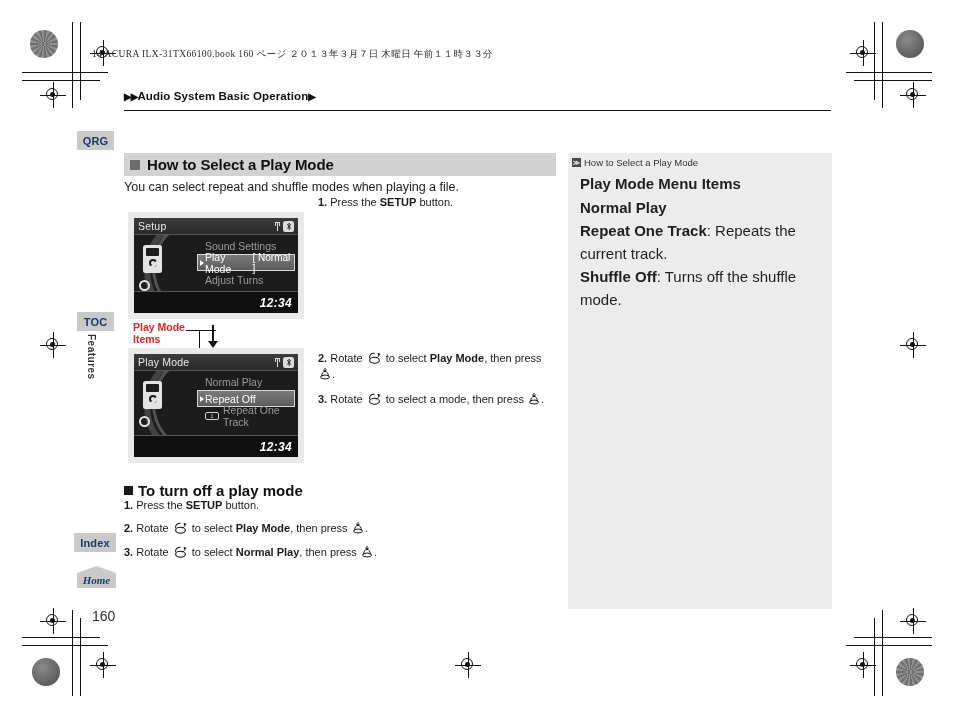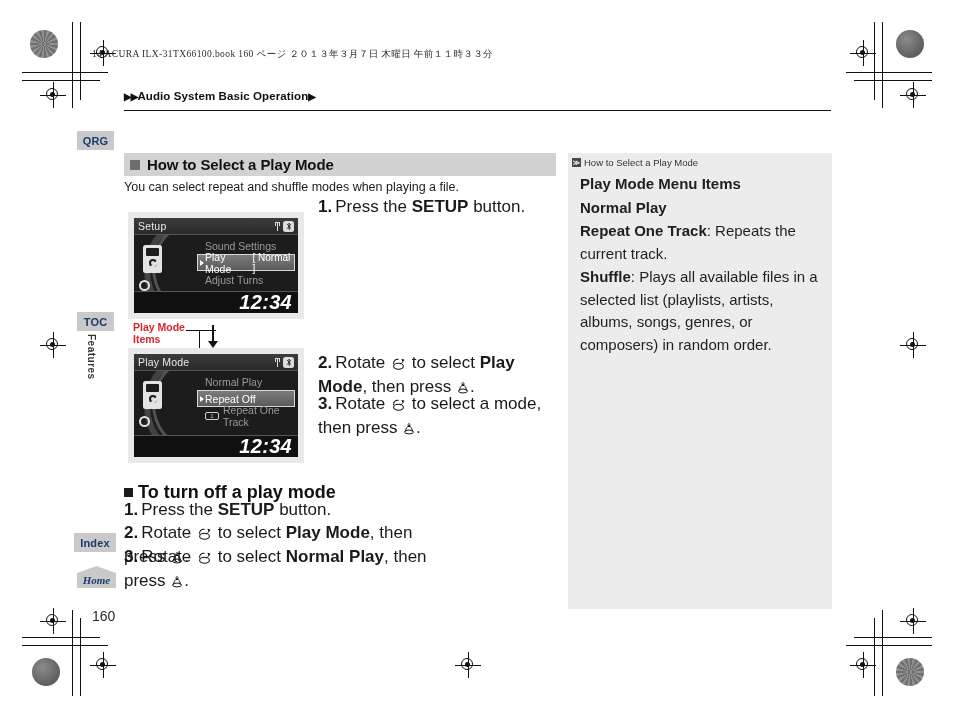--- a/index.html
+++ b/index.html
@@ -388,21 +388,21 @@
     background: #101010;
     border-top: 1px solid #555;
     display: flex;
     align-items: center;
     justify-content: flex-end;
     padding-right: 6px;
     box-sizing: border-box;
   }
   .lcd-clock span {
     color: #ffffff;
-    font-size: 20px;
+    font-size: 12px;
     font-style: italic;
     font-weight: 700;
     letter-spacing: .3px;
   }
 
   
   .callout-label {
     position: absolute;
     left: 133px;
     top: 321px;
@@ -450,21 +450,21 @@
     left: -4px;
     top: 16px;
     border-left: 5px solid transparent;
     border-right: 5px solid transparent;
     border-top: 7px solid #111;
   }
 
   
   .step {
     position: absolute;
-    font-size: 17px;
+    font-size: 11px;
     color: #1a1a1a;
     line-height: 1.42;
   }
   .step b { font-weight: 700; }
   .step .num { font-weight: 700; margin-right: 3px; }
 
   .knob {
     display: inline-block;
     width: 15px; height: 12px;
     vertical-align: -2px;
@@ -475,21 +475,21 @@
     width: 12px; height: 12px;
     vertical-align: -2px;
     margin: 0 1px;
   }
 
   
   .subhead {
     position: absolute;
     left: 124px;
     top: 482px;
-    font-size: 18px;
+    font-size: 15px;
     font-weight: 700;
     color: #111;
     display: flex;
     align-items: center;
     gap: 5px;
   }
   .subhead .sq {
     width: 9px; height: 9px;
     background: #1a1a1a;
   }
@@ -816,15 +816,15 @@
 
 <div class="note">
   <div class="note-title">
     <span class="mark">≫</span>
     <span>How to Select a Play Mode</span>
   </div>
   <div class="note-body">
     <p><b>Play Mode Menu Items</b></p>
     <p><b>Normal Play</b></p>
     <p><b>Repeat One Track</b>: Repeats the current track.</p>
-    <p><b>Shuffle</b>: Plays all available files in a selected list (playlists, artists, albums, songs, genres, or composers) in random order.</p>
+    <p><b>Shuffle Off</b>: Turns off the shuffle mode.</p>
   </div>
 </div>
 
 </body></html>

